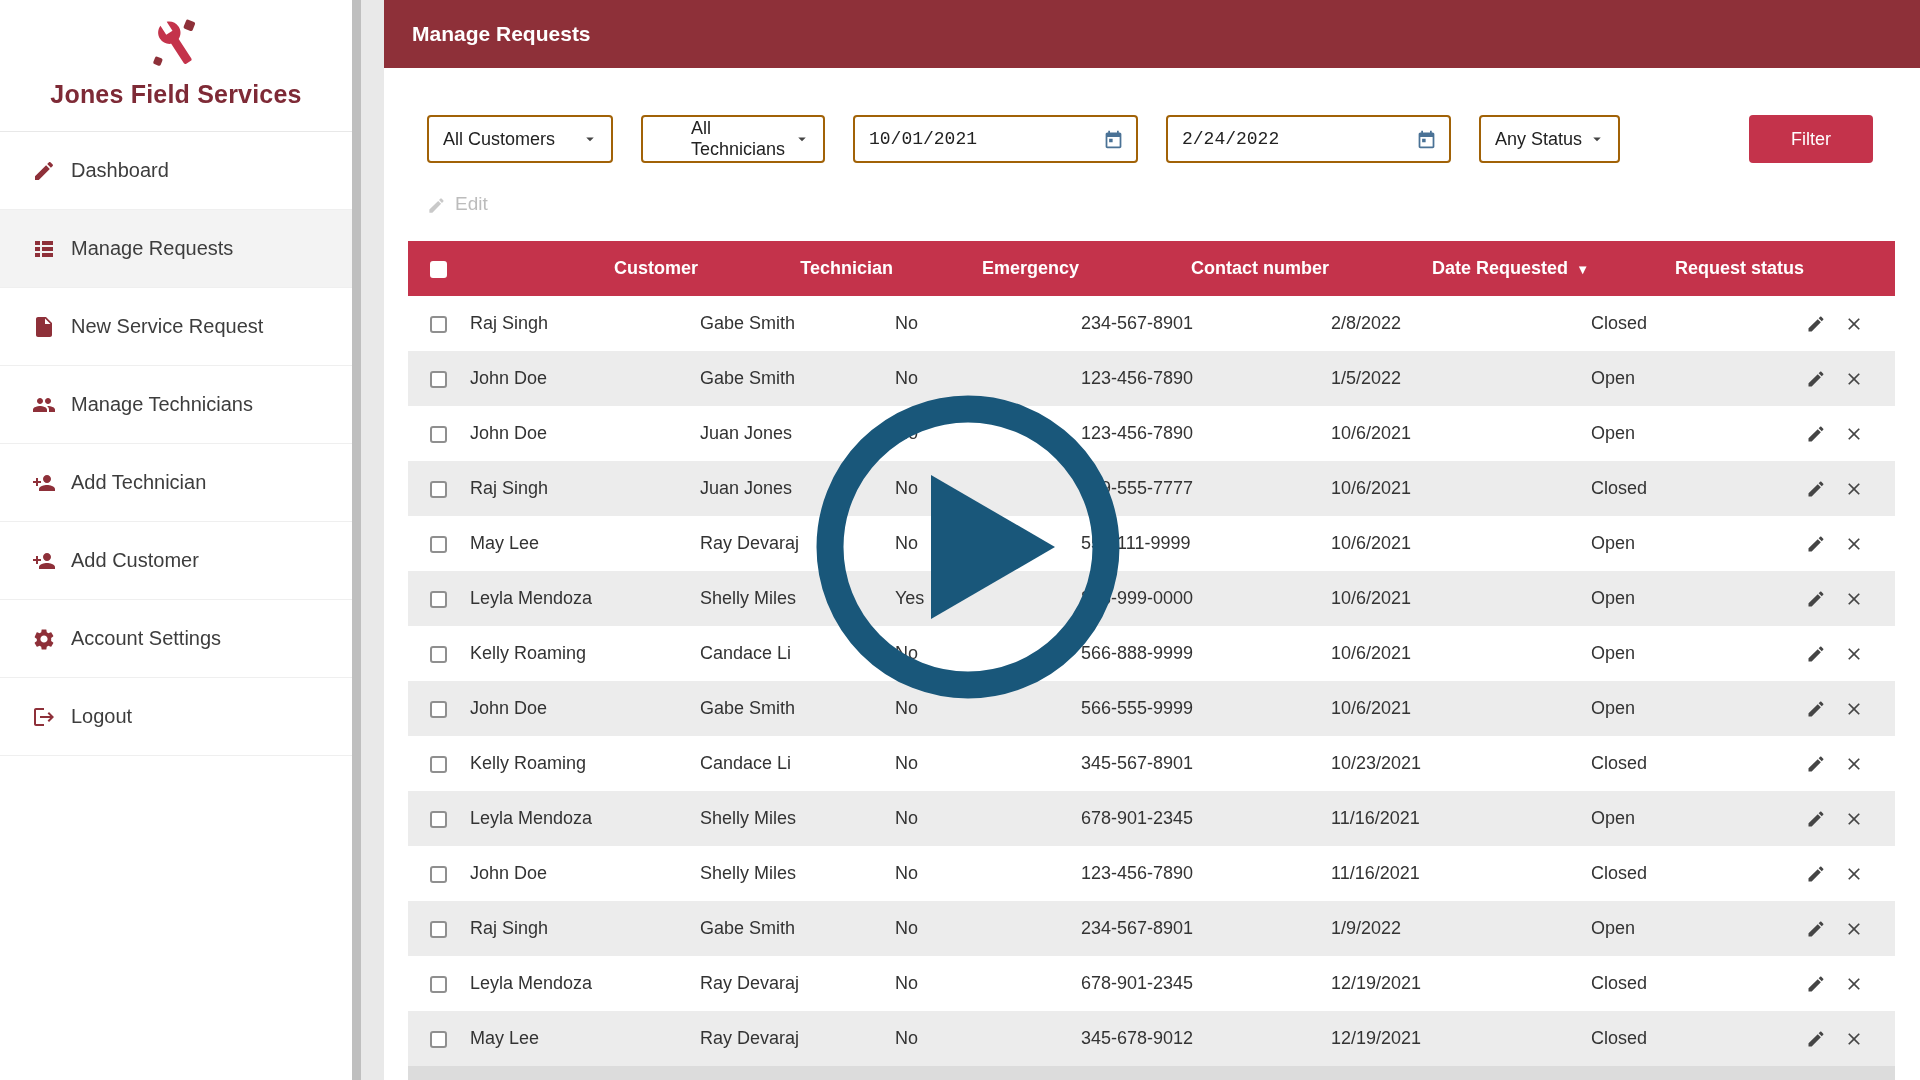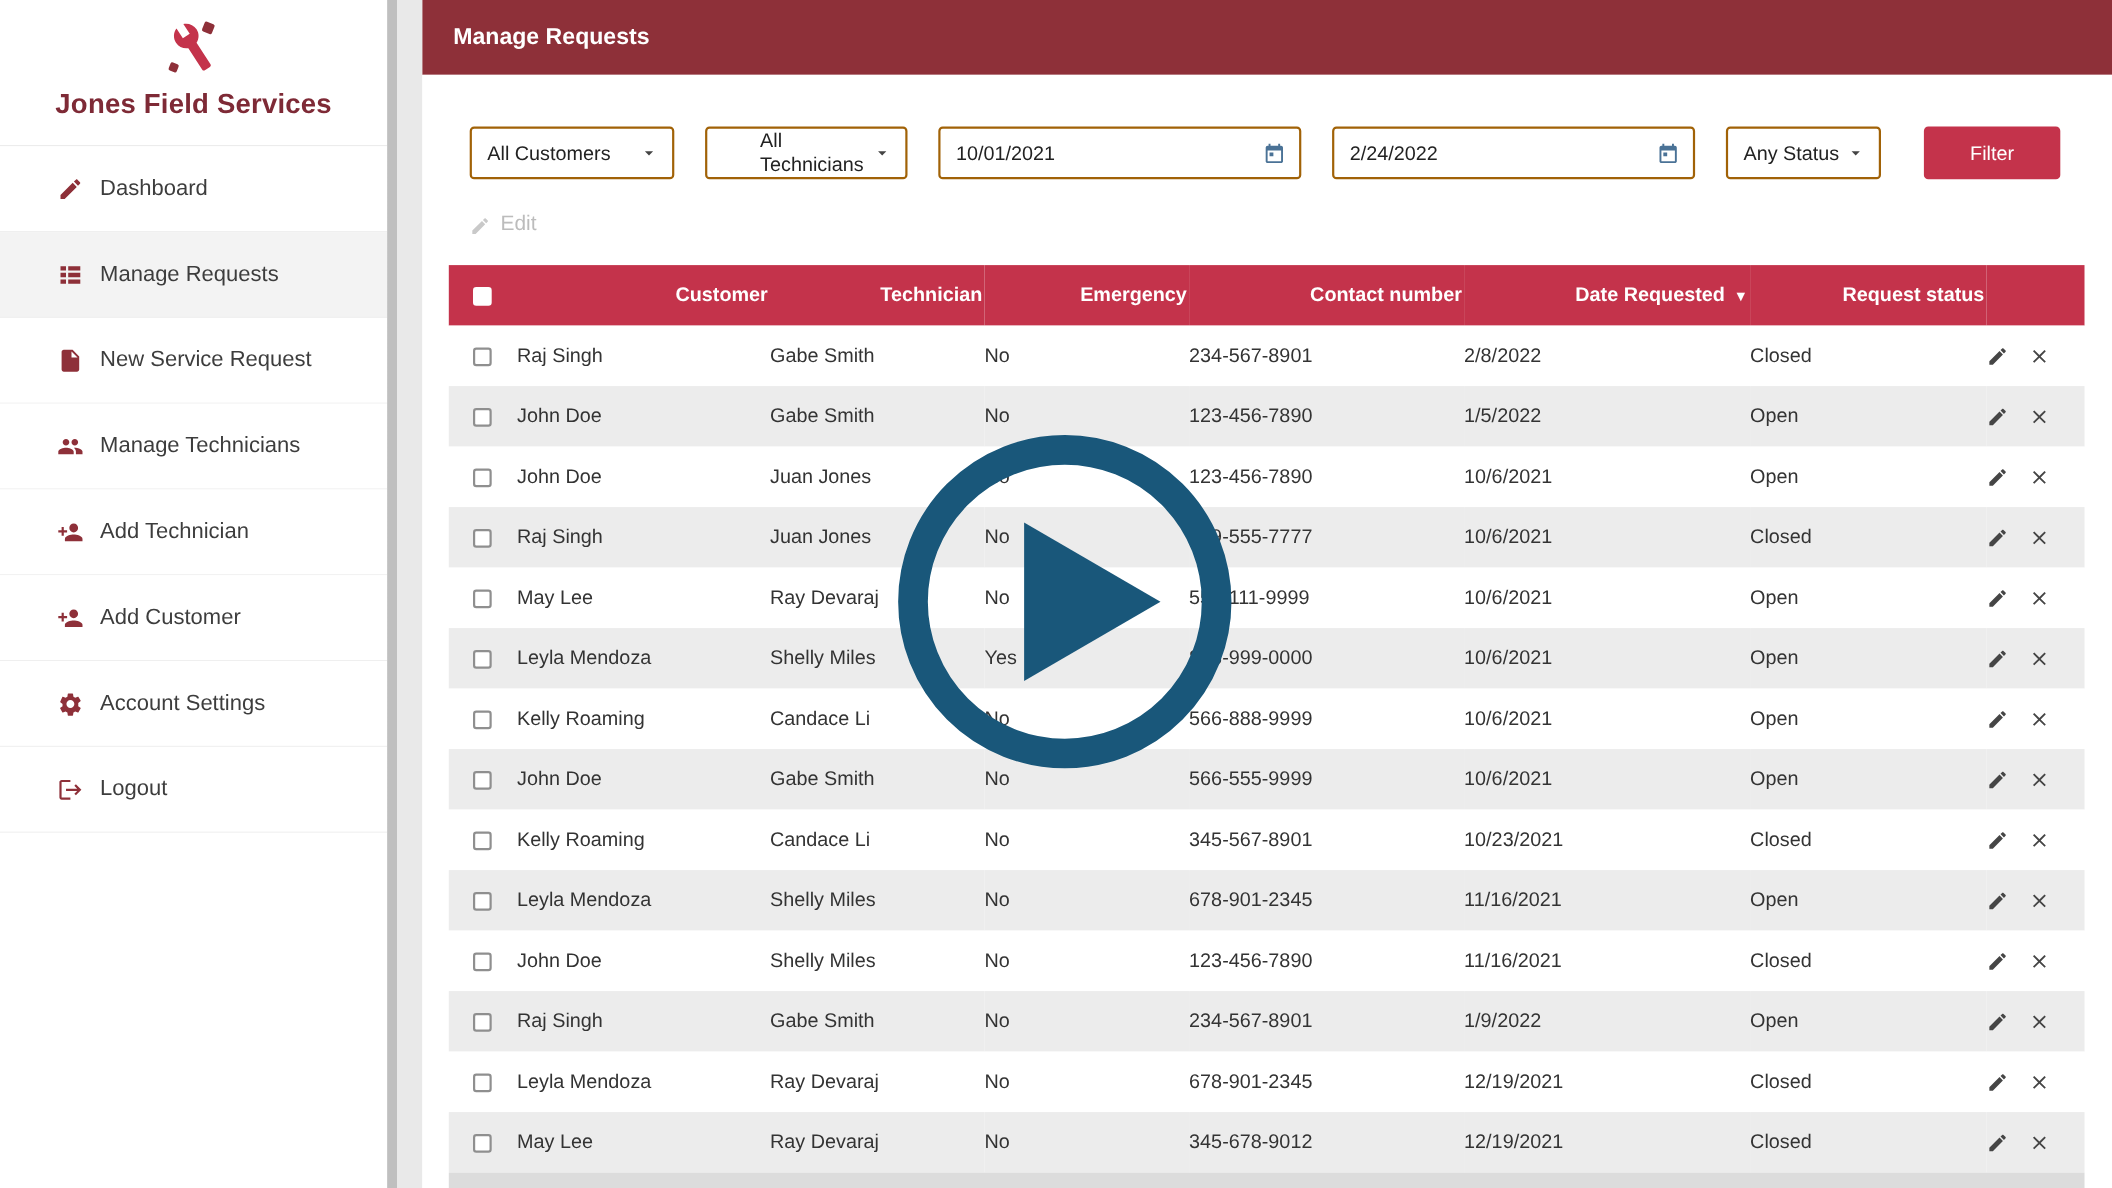--- a/index.html
+++ b/index.html
@@ -12,21 +12,21 @@
   }
   .page { position: relative; display: flex; width: 1920px; height: 1080px; }
 
   
   .sidebar { width: 352px; height: 100%; background: #fff; flex-shrink: 0; }
   .brand { padding: 16px 10px 22px; text-align: center; border-bottom: 1px solid #e8e8e8; }
   .brand-logo { display: inline-block; }
   .brand-name { margin-top: 4px; font-size: 25px; font-weight: bold; color: #7e2a36; letter-spacing: .2px; }
   .nav-item {
     display: flex; align-items: center; gap: 15px;
-    height: 78px; padding-left: 52px;
+    height: 78px; padding-left: 32px;
     border-bottom: 1px solid #efefef;
     cursor: pointer; background: #fff;
   }
   .nav-item.active { background: #f3f3f3; }
   .nav-icon { width: 24px; height: 24px; flex-shrink: 0; }
   .nav-icon svg { width: 24px; height: 24px; fill: #8e3039; }
   .nav-label { font-size: 20px; color: #3d3d3d; }
 
   
   .gap { width: 32px; height: 100%; flex-shrink: 0;
@@ -40,21 +40,21 @@
   .content { flex: 1; background: #fff; }
 
   
   .filters { display: flex; align-items: center; gap: 28px; margin: 47px 47px 0 43px; }
   .select, .datebox {
     height: 48px; background: #fff; border: 2px solid #a16207; border-radius: 4px;
     display: flex; align-items: center; justify-content: space-between;
     padding: 0 12px 0 14px; font-size: 18px; color: #222; cursor: pointer;
   }
   .w-cust { width: 186px; } .w-tech { width: 184px; padding-left: 48px; } .w-status { width: 141px; }
-  .datebox { width: 330px; }
+  .datebox { width: 285px; font-family: Liberation Mono, monospace; }
   .chev svg { width: 18px; height: 18px; fill: #444; display: block; }
   .cal svg { width: 21px; height: 21px; fill: #4a7296; display: block; }
   .filter-btn {
     margin-left: auto; width: 124px; height: 48px;
     background: #c4334b; color: #fff; border: none; border-radius: 4px;
     font-size: 18px; font-family: "Liberation Sans", sans-serif; cursor: pointer;
   }
 
   
   .edit-row { margin: 30px 0 0 43px; height: 30px; }

